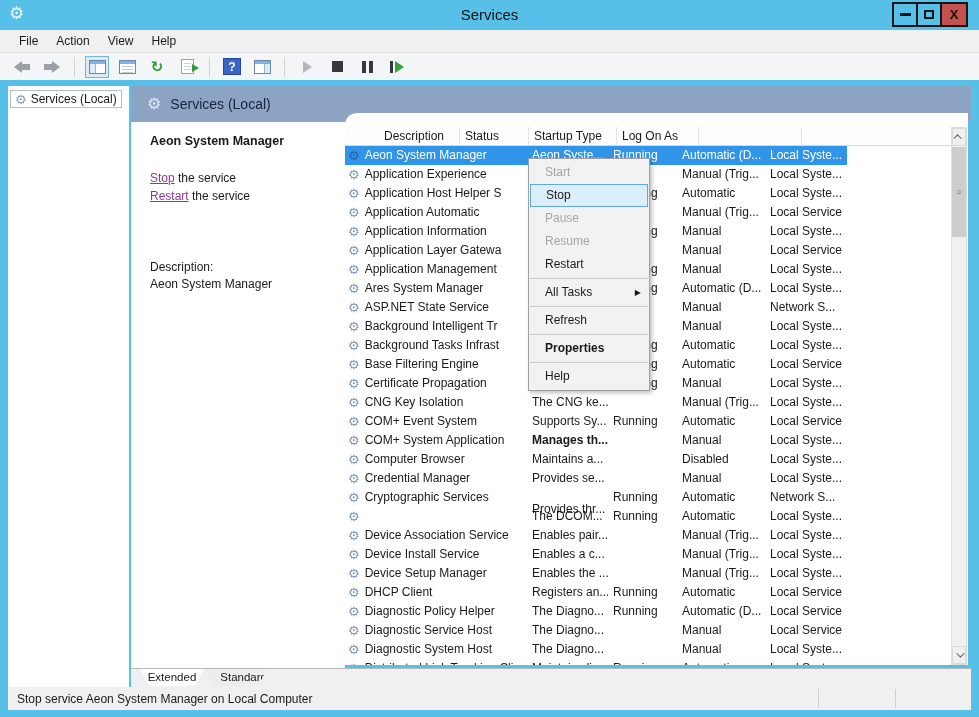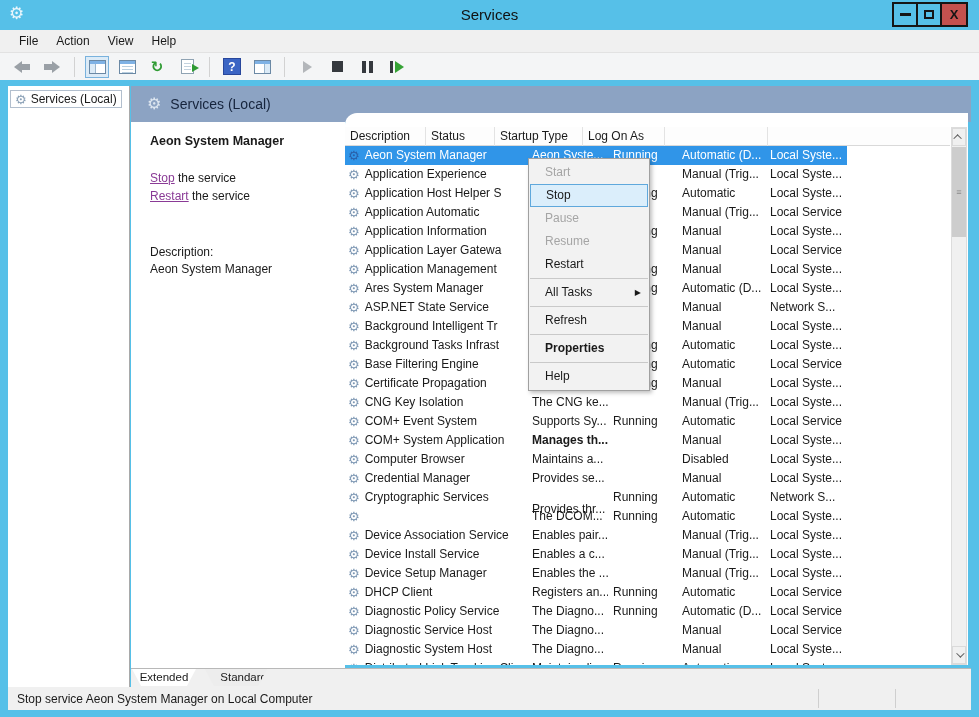--- a/index.html
+++ b/index.html
@@ -55,21 +55,21 @@
   
   .tree-panel { position:absolute; left:8px; top:86px; width:122px; height:601px; background:#fff; border-right:1px solid #a9a9a9; }
   .tree-item { margin:4px 2px; padding:1px 4px; border:1px solid #b2bfce; display:flex; align-items:center; gap:4px; width:fit-content; background:#fff; }
   .tree-gear { color:#8aa0b6; font-size:13px; line-height:13px; }
 
   .banner { position:absolute; left:131px; top:86px; width:840px; height:36px; background:#8ca3c3; display:flex; align-items:center; padding-left:16px; gap:9px; color:#16243c; font-size:14px; }
   .banner-gear { color:#dde6f0; font-size:16px; line-height:16px; }
 
   .info-panel { position:absolute; left:131px; top:122px; width:214px; height:546px; background:#fff; padding:12px 0 0 19px; }
   .info-title { font-weight:bold; font-size:12.5px; margin-bottom:21px; }
-  .info-links { line-height:18px; margin-bottom:39px; }
+  .info-links { line-height:18px; margin-bottom:54px; }
   .link { color:#8a3a96; text-decoration:underline; }
   .info-desc { line-height:17px; }
 
   .list-panel { position:absolute; left:345px; top:113px; width:623px; height:552px; background:#fff; border-radius:12px 0 0 0; overflow:hidden; }
   .list-header { position:absolute; left:0; top:14px; height:19px; width:605px; display:flex; border-bottom:1px solid #d9d9d9; background:#fdfdfd; }
   .hcell { position:relative; height:19px; line-height:18px; padding-left:5px; border-right:1px solid #e3e3e3; overflow:hidden; white-space:nowrap; }
   .sort-arrow { position:absolute; left:50%; top:-1px; font-size:7px; color:#454545; }
   .list-body { position:absolute; left:0; top:33px; width:605px; height:519px; overflow:hidden; }
   .trow { display:flex; height:19px; width:502px; }
   .trow.selected { background:#3095e8; color:#fff; }
@@ -212,21 +212,21 @@
       <div><a class="link">Restart</a><span> the service</span></div>
     </div>
     <div class="info-desc">
       <div>Description:</div>
       <div>Aeon System Manager</div>
     </div>
   </div>
 
   <div class="list-panel">
     <div class="list-header" id="list-header">
-        <div class="hcell" style="width: 81px;">Description</div>
+        <div class="hcell" style="width: 81px; margin-left: 34px;">Description</div>
         <div class="hcell" style="width: 69px;">Status</div>
         <div class="hcell" style="width: 88px;">Startup Type</div>
         <div class="hcell" style="width: 82px;">Log On As</div>
         <div class="hcell" style="width: 103px;"></div>
       </div>
     <div class="list-body" id="list-body">
         <div class="trow selected">
           <div class="tcell namec" style="width: 182px;">
             <span class="row-gear">⚙</span>
             <span>Aeon System Manager</span>
@@ -461,21 +461,21 @@
             <span>DHCP Client</span>
           </div>
           <div class="tcell" style="width: 81px;">Registers an...</div>
           <div class="tcell" style="width: 69px;">Running</div>
           <div class="tcell" style="width: 88px;">Automatic</div>
           <div class="tcell" style="width: 82px;">Local Service</div>
         </div>
         <div class="trow">
           <div class="tcell namec" style="width: 182px;">
             <span class="row-gear">⚙</span>
-            <span>Diagnostic Policy Service</span>
+            <span>Diagnostic Policy Helper</span>
           </div>
           <div class="tcell" style="width: 81px;">The Diagno...</div>
           <div class="tcell" style="width: 69px;">Running</div>
           <div class="tcell" style="width: 88px;">Automatic (D...</div>
           <div class="tcell" style="width: 82px;">Local Service</div>
         </div>
         <div class="trow">
           <div class="tcell namec" style="width: 182px;">
             <span class="row-gear">⚙</span>
             <span>Diagnostic Service Host</span>
@@ -530,21 +530,21 @@
       <div class="menu-item">All Tasks<span class="submenu-arrow">▶</span></div>
       <div class="menu-sep"></div>
       <div class="menu-item">Refresh</div>
       <div class="menu-sep"></div>
       <div class="menu-item bold">Properties</div>
       <div class="menu-sep"></div>
       <div class="menu-item">Help</div>
     </div>
 
   <div class="tabbar">
-    <div class="tab active" style="left:1px; width:64px;">Extended</div>
+    <div class="tab active" style="left:9px; width:64px;">Extended</div>
     <div class="tab inactive" style="left:74px; width:62px;text-align:right;">Standard</div>
   </div>
 
   <div class="statusbar">
     <span>Stop service Aeon System Manager on Local Computer</span>
     <span class="status-pane p1"></span>
     <span class="status-pane p2"></span>
   </div>
 
 </div>

